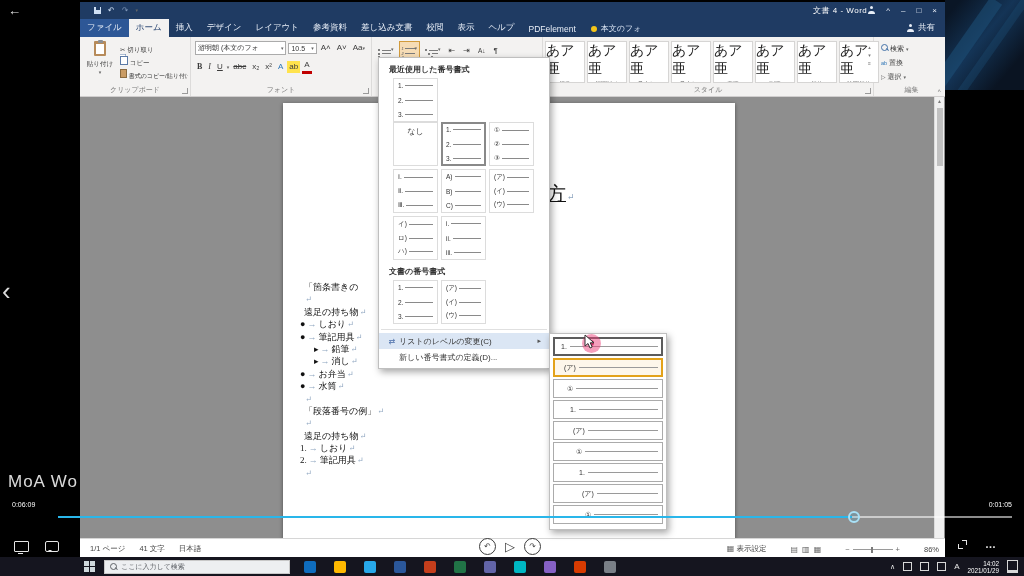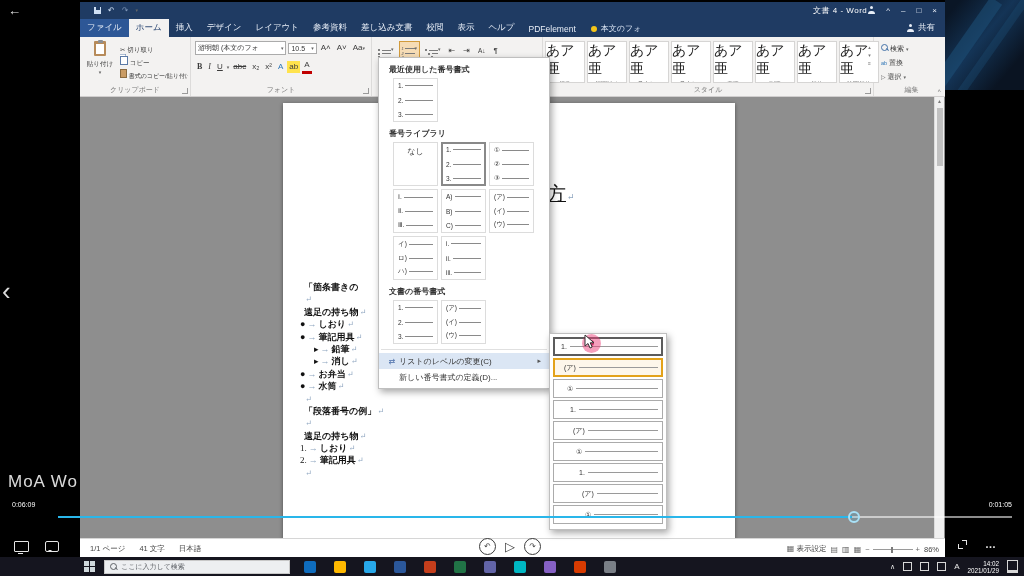--- a/index.html
+++ b/index.html
@@ -82,29 +82,29 @@
   .docarea{position:relative;height:441px;background:#8e8e8e;overflow:hidden;}
   .page{position:absolute;left:203px;top:6px;width:452px;height:438px;background:#fff;
         box-shadow:0 1px 4px rgba(0,0,0,.45);font-family:"Liberation Serif","DejaVu Serif",serif;}
   .dtitle{position:absolute;left:264px;top:78px;font-size:19px;color:#111;}
   .dtitle .u{text-decoration:underline;}
   .dtitle .dm{font-size:9px;}
   .doc-lines{position:absolute;left:17px;top:178px;font-size:9px;}
   .dl{height:12.4px;line-height:12.4px;white-space:nowrap;}
   .db{color:#111;display:inline-block;}
   .dt{color:#8fa6c0;padding:0 2px;}
-  .dx{color:#111;font-weight:bold;}
+  .dx{color:#111;}
   .dm{color:#8fa6c0;padding-left:1px;font-size:8px;}
   .vscroll{position:absolute;right:1px;top:0;bottom:0;width:9px;background:#f0f0f0;border-left:1px solid #dcdcdc;}
   .vscroll .up{font-size:5px;color:#7a7a7a;text-align:center;line-height:9px;}
   .vscroll .thumb{margin:2px 1.5px;height:58px;background:#c1c1c1;}
 
   .statusbar{height:20px;background:#fff;border-top:1px solid #d6d6d6;display:flex;align-items:center;font-size:7.5px;color:#444;padding:0 6px;}
   .sb-left{display:flex;gap:14px;margin-left:4px;}
-  .sb-right{margin-left:auto;display:flex;align-items:center;gap:4px;}
+  .sb-right{margin-left:auto;display:flex;align-items:center;gap:24px;}
   .viewics{display:flex;gap:4px;font-size:8px;color:#666;}
   .zslider{display:flex;align-items:center;gap:3px;color:#666;}
   .zline{width:40px;border-top:1px solid #9a9a9a;position:relative;}
   .zline i{position:absolute;left:18px;top:-3px;width:2px;height:6px;background:#7a7a7a;}
 
   
   .menu{position:absolute;left:378px;top:57px;width:170px;background:#fff;border:1px solid #bfbfbf;
         box-shadow:2px 3px 7px rgba(0,0,0,.35);z-index:50;padding-bottom:3px;}
   .mhead{font-size:8px;font-weight:bold;color:#333;padding:6px 10px 3px;}
   .mgrid{display:flex;flex-wrap:wrap;gap:3px;padding:0 14px;}
@@ -527,21 +527,20 @@
         <div class="cl">
             <span class="cn">2.</span>
             <i class="ln"></i>
           </div>
         <div class="cl">
             <span class="cn">3.</span>
             <i class="ln"></i>
           </div>
       </div>
     </div>
-    <div class="mhead">番号ライブラリ</div>
     <div class="mgrid">
       <div class="cell none">
           <span>なし</span>
         </div>
       <div style="display:contents;">
         
       
           <div class="cell sel">
             <div class="cl">
               <span class="cn">1.</span>

